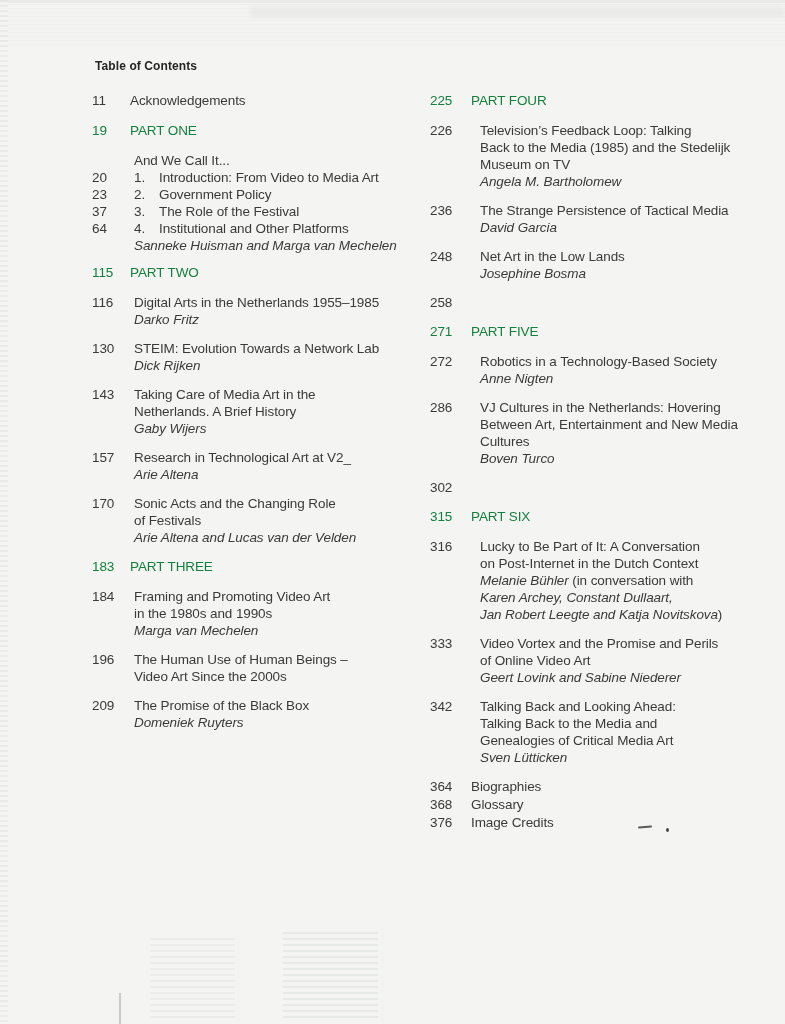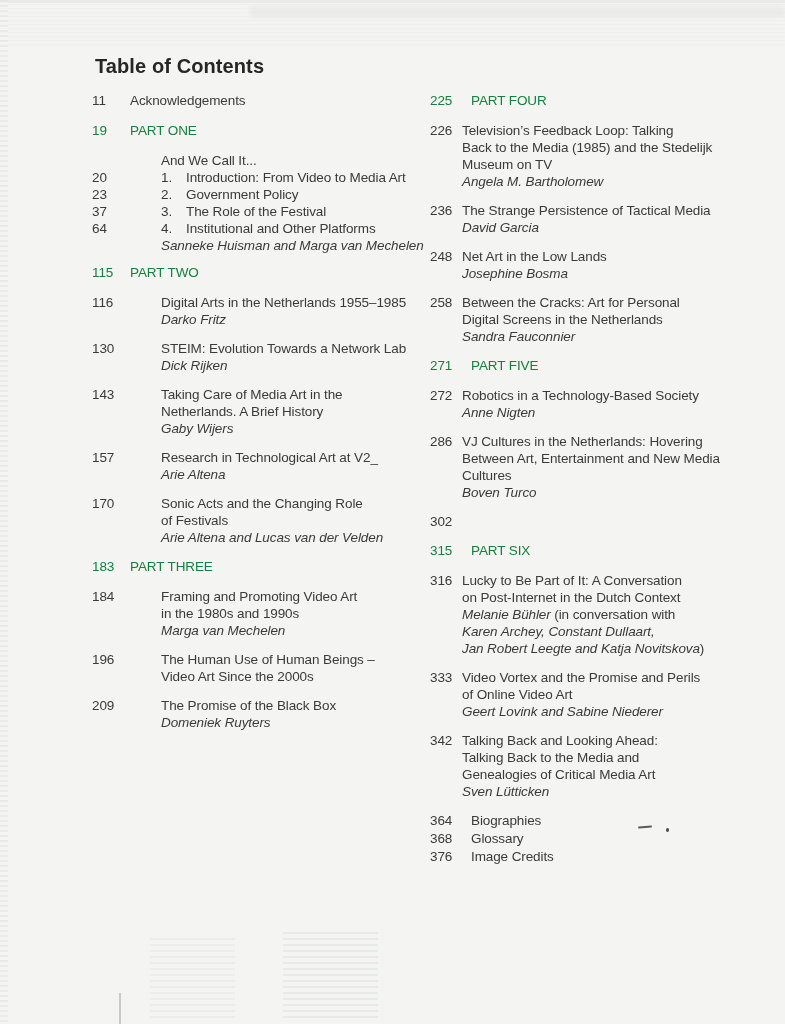--- a/index.html
+++ b/index.html
@@ -21,30 +21,30 @@
   .band-top2{position:absolute;top:0;left:0;right:0;height:3px;background:#e8e8e6;opacity:.8;}
   .ghost{position:absolute;background:repeating-linear-gradient(180deg,rgba(160,175,168,.10) 0 2px,rgba(244,244,242,0) 2px 6px);}
   .g1{left:150px;top:938px;width:85px;height:80px;}
   .g2{left:283px;top:932px;width:95px;height:90px;background:repeating-linear-gradient(180deg,rgba(150,170,160,.14) 0 2px,rgba(244,244,242,0) 2px 6px);}
   .g3{position:absolute;left:119px;top:993px;width:2px;height:31px;background:rgba(100,110,105,.30);}
   .mark-dash{position:absolute;left:638px;top:826px;width:14px;height:2px;background:#5a5a5a;border-radius:1px;transform:rotate(-4deg);}
   .mark-dot{position:absolute;left:666px;top:828px;width:3px;height:4px;background:#474747;border-radius:50%;}
 
   
   .page-title{position:absolute;left:95px;top:55px;margin:0;
-    font-size:20px;line-height:22px;font-weight:700;color:#262626;letter-spacing:.1px;}
+    font-size:12px;line-height:22px;font-weight:700;color:#262626;letter-spacing:.1px;}
 
   .col{position:absolute;top:92px;font-size:13.5px;line-height:17px;letter-spacing:-0.1px;}
   .col-left{left:92px;width:338px;}
   .col-right{left:430px;width:345px;}
 
   .row{display:grid;}
-  .col-left .row{grid-template-columns:26px 1fr;column-gap:43px;}
+  .col-left .row{grid-template-columns:26px 1fr;column-gap:16px;}
   .col-left .row.gap-tight{column-gap:12px;}
-  .col-right .row{grid-template-columns:32px 1fr;}
+  .col-right .row{grid-template-columns:32px 1fr;column-gap:18px;}
   .col-right .row.gap-tight{column-gap:9px;}
 
   .pagenum{text-align:left;}
   .part-row{font-weight:400;color:#15803d;margin-bottom:13px;}
   .simple-row{margin-bottom:13px;}
   .row.entry{margin-bottom:12px;}
   .group{margin-bottom:10px;}
   .chapnum{display:inline-block;width:25px;}
   .it{font-style:italic;}
   .simple-group .sg-row{line-height:18px;margin:0;}
@@ -189,25 +189,20 @@
     </div>
     <div class="row entry">
       <span class="pagenum">248</span>
       <div class="ebody">
         <div class="title-line">Net Art in the Low Lands</div>
         <div class="author-line"><span class="it">Josephine Bosma</span></div>
       </div>
     </div>
     <div class="row entry">
       <span class="pagenum">258</span>
-      <div class="ebody">
-        <div class="title-line">Between the Cracks: Art for Personal</div>
-        <div class="title-line">Digital Screens in the Netherlands</div>
-        <div class="author-line"><span class="it">Sandra Fauconnier</span></div>
-      </div>
     </div>
     <div class="row gap-tight part-row">
       <span class="pagenum">271</span>
       <span>PART FIVE</span>
     </div>
     <div class="row entry">
       <span class="pagenum">272</span>
       <div class="ebody">
         <div class="title-line">Robotics in a Technology-Based Society</div>
         <div class="author-line"><span class="it">Anne Nigten</span></div>

